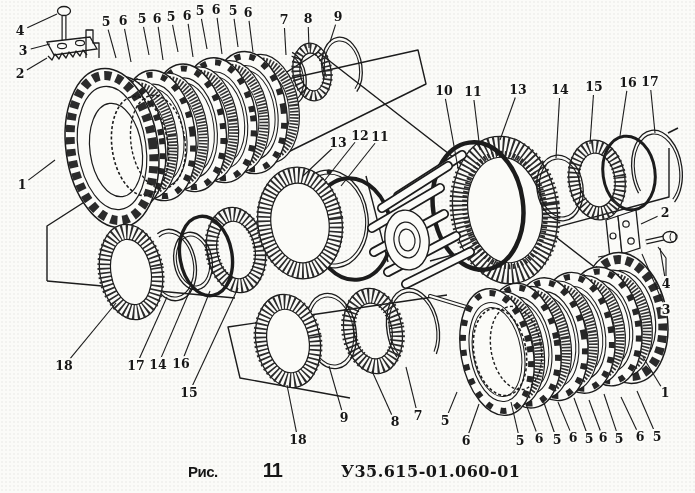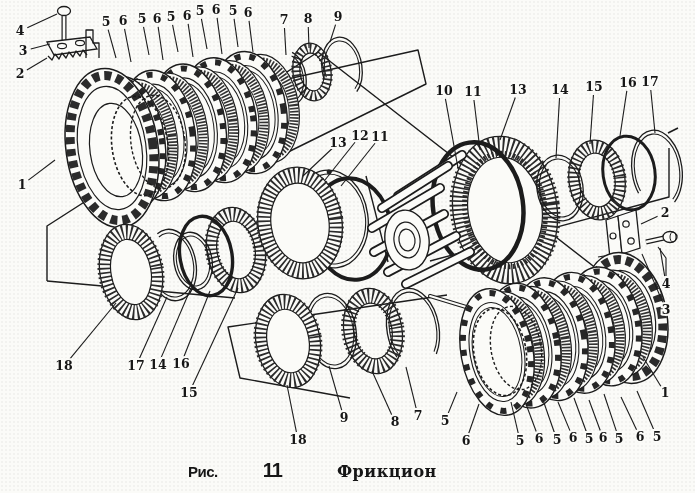--- a/index.html
+++ b/index.html
@@ -341,15 +341,15 @@
         <line x1="653.8101911086844" y1="429.6634395499741" x2="637" y2="391" stroke="#1c1c1c" stroke-width="1.1"></line>
         <text x="657" y="441.4" text-anchor="middle" class="callout-num">5</text>
         <line x1="660.8283999243682" y1="386.1737453307843" x2="643" y2="357" stroke="#1c1c1c" stroke-width="1.1"></line>
         <text x="665" y="397.4" text-anchor="middle" class="callout-num">1</text>
       </g>
   </svg>
 
   <div class="caption">
     <span class="fig-label">Рис.</span>
     <span class="fig-num">11</span>
-    <span class="part-name">Фрикцион</span>
+    <span class="part-no">У35.615-01.060-01</span>
   </div>
 </div>
 
 </body></html>

